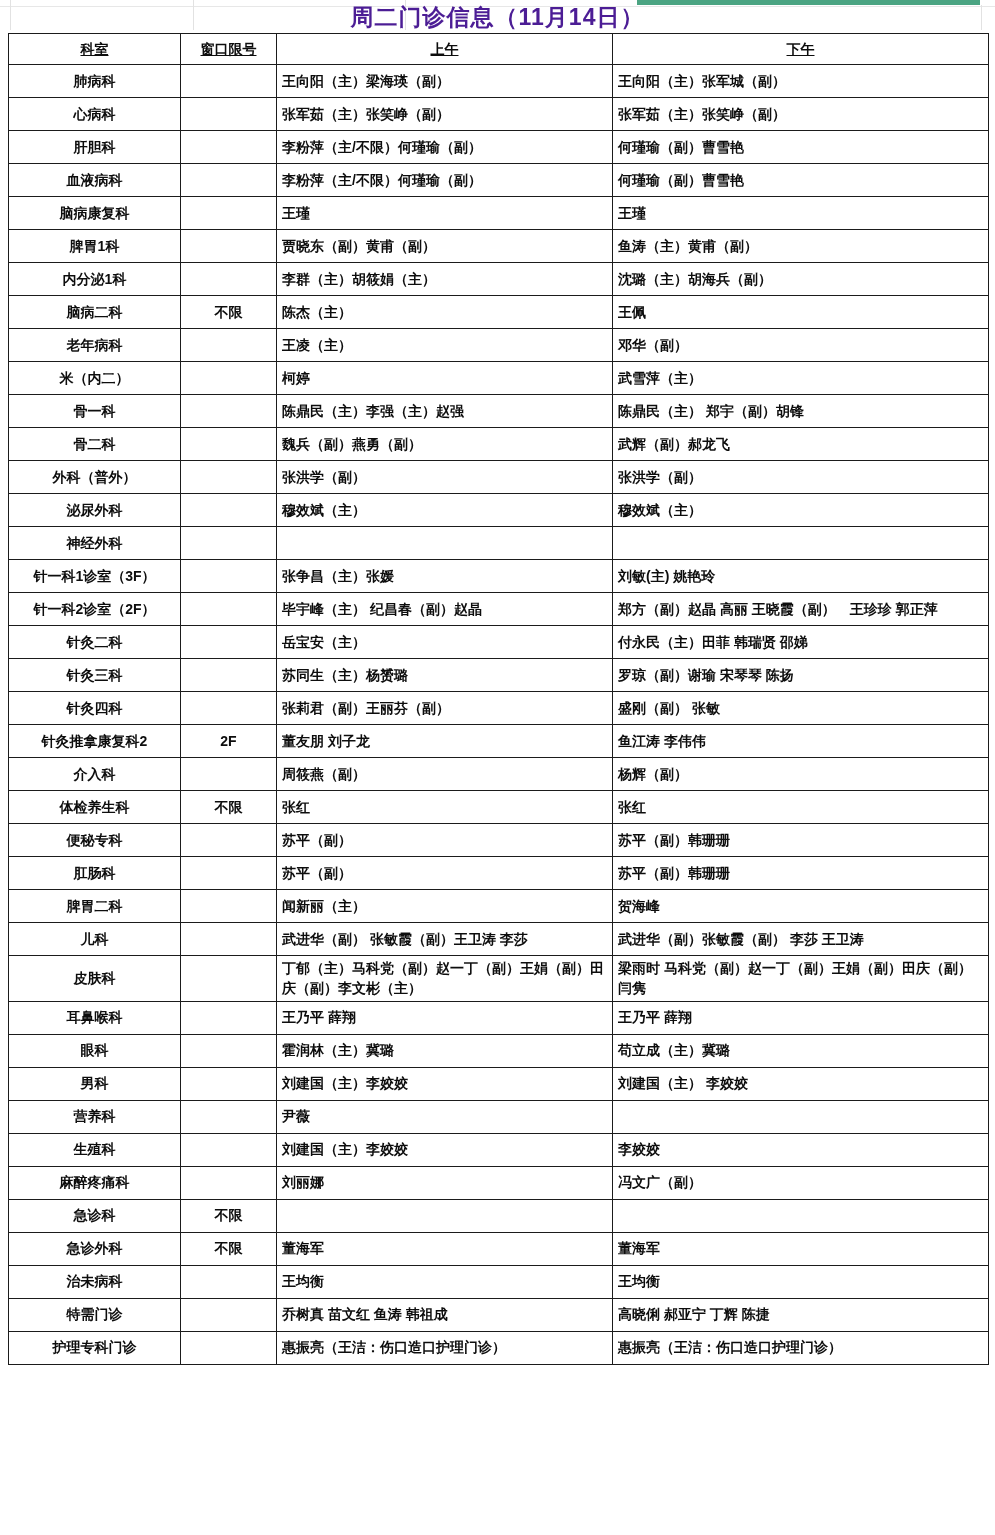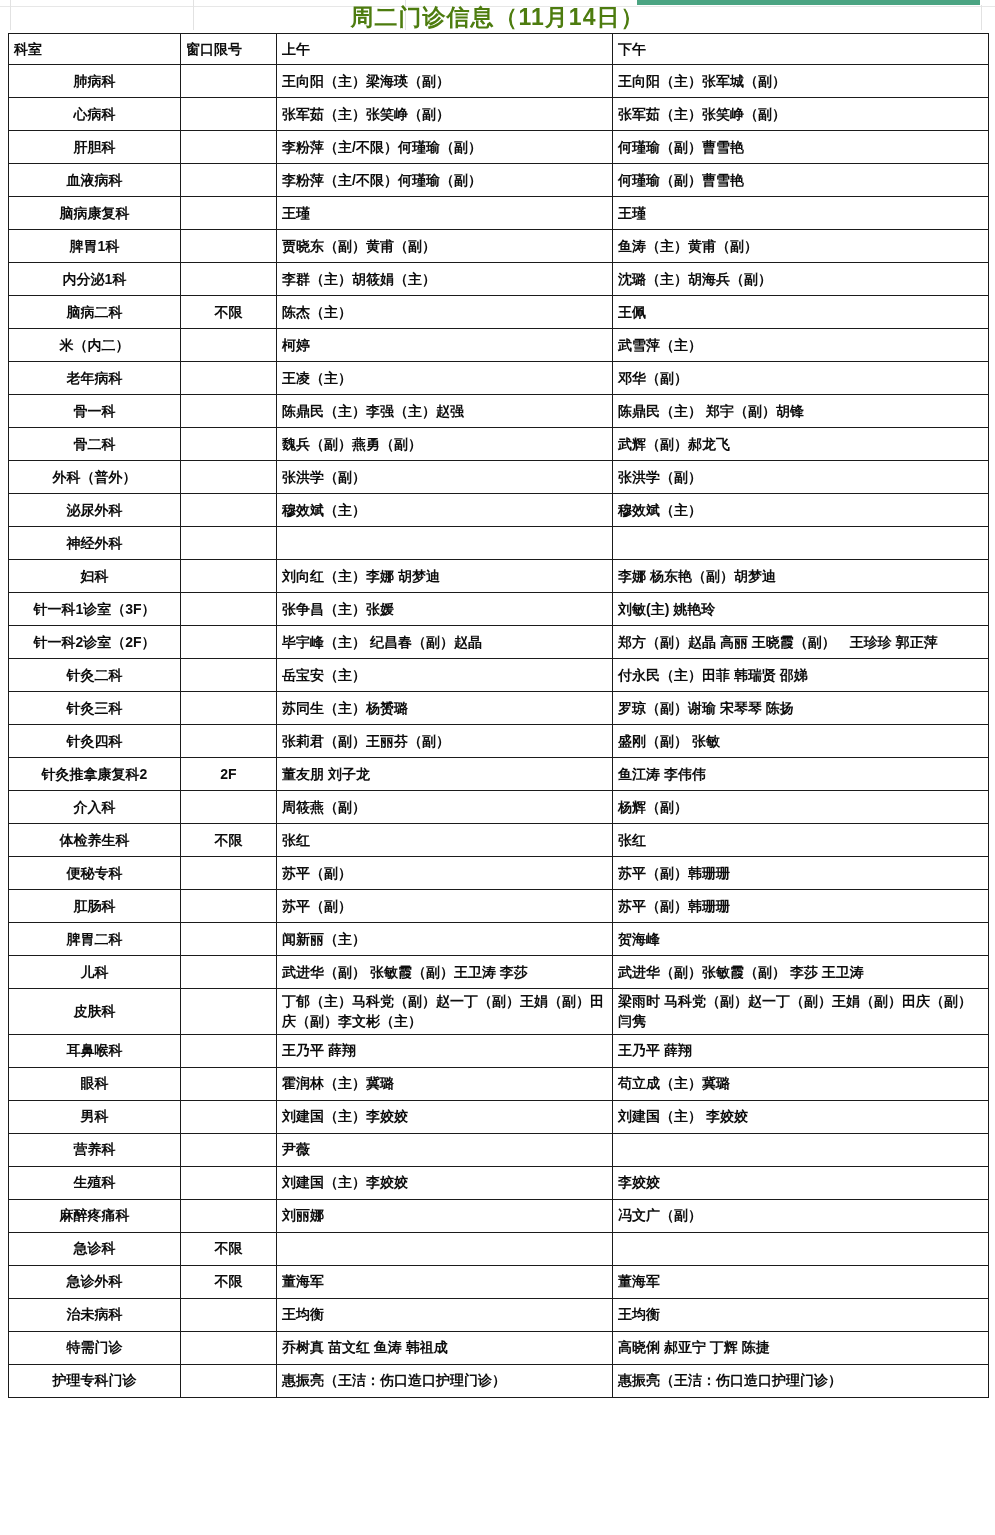--- a/index.html
+++ b/index.html
@@ -13,39 +13,39 @@
   }
   .grid-h{position:absolute;left:0;top:6px;width:995px;height:1px;background:#e7e7e7;}
   .grid-v{position:absolute;top:0;width:1px;height:30px;background:#e2e2e2;}
   .accent-strip{position:absolute;left:637px;top:0;width:343px;height:5px;}
   .page-title{
     position:absolute;left:0;top:3px;width:995px;
     text-align:center;
     font-size:23px;font-weight:700;
     letter-spacing:1px;
     line-height:28px;
-    color:#4d7c0f;
+    color:#4c1d95;
   }
   table.schedule{
     position:absolute;left:8px;top:33px;
     width:980px;
     border-collapse:collapse;
     table-layout:fixed;
   }
   table.schedule th,table.schedule td{
     border:1.5px solid #1b1b1b;
     font-size:14px;
     font-weight:600;
     color:#0d0d0d;
     padding:2px 5px;
     line-height:1.45;
     word-break:break-all;
     background:#fff;
   }
-  table.schedule th{height:26px;text-align:left;font-weight:600;}
+  table.schedule th{height:26px;text-align:center;font-weight:600;text-decoration:underline;}
   table.schedule td{height:28px;}
   td.col-dept,td.col-window{text-align:center;}
   td.col-am,td.col-pm{text-align:left;}
 </style>
 </head>
 <body>
 
 <div class="sheet">
 
   <div class="grid-h"></div>
@@ -115,32 +115,32 @@
           <td class="col-am">李群（主）胡筱娟（主）</td>
           <td class="col-pm">沈璐（主）胡海兵（副）</td>
         </tr>
         <tr>
           <td class="col-dept">脑病二科</td>
           <td class="col-window">不限</td>
           <td class="col-am">陈杰（主）</td>
           <td class="col-pm">王佩</td>
         </tr>
         <tr>
+          <td class="col-dept">老年病科</td>
+          <td class="col-window"></td>
+          <td class="col-am">王凌（主）</td>
+          <td class="col-pm">邓华（副）</td>
+        </tr>
+        <tr>
           <td class="col-dept">米（内二）</td>
           <td class="col-window"></td>
           <td class="col-am">柯婷</td>
           <td class="col-pm">武雪萍（主）</td>
         </tr>
         <tr>
-          <td class="col-dept">老年病科</td>
-          <td class="col-window"></td>
-          <td class="col-am">王凌（主）</td>
-          <td class="col-pm">邓华（副）</td>
-        </tr>
-        <tr>
           <td class="col-dept">骨一科</td>
           <td class="col-window"></td>
           <td class="col-am">陈鼎民（主）李强（主）赵强</td>
           <td class="col-pm">陈鼎民（主） 郑宇（副）胡锋</td>
         </tr>
         <tr>
           <td class="col-dept">骨二科</td>
           <td class="col-window"></td>
           <td class="col-am">魏兵（副）燕勇（副）</td>
           <td class="col-pm">武辉（副）郝龙飞</td>
@@ -155,26 +155,20 @@
           <td class="col-dept">泌尿外科</td>
           <td class="col-window"></td>
           <td class="col-am">穆效斌（主）</td>
           <td class="col-pm">穆效斌（主）</td>
         </tr>
         <tr>
           <td class="col-dept">神经外科</td>
           <td class="col-window"></td>
           <td class="col-am"></td>
           <td class="col-pm"></td>
-        </tr>
-        <tr>
-          <td class="col-dept">妇科</td>
-          <td class="col-window"></td>
-          <td class="col-am">刘向红（主）李娜 胡梦迪</td>
-          <td class="col-pm">李娜 杨东艳（副）胡梦迪</td>
         </tr>
         <tr>
           <td class="col-dept">针一科1诊室（3F）</td>
           <td class="col-window"></td>
           <td class="col-am">张争昌（主）张媛</td>
           <td class="col-pm">刘敏(主) 姚艳玲</td>
         </tr>
         <tr>
           <td class="col-dept">针一科2诊室（2F）</td>
           <td class="col-window"></td>

